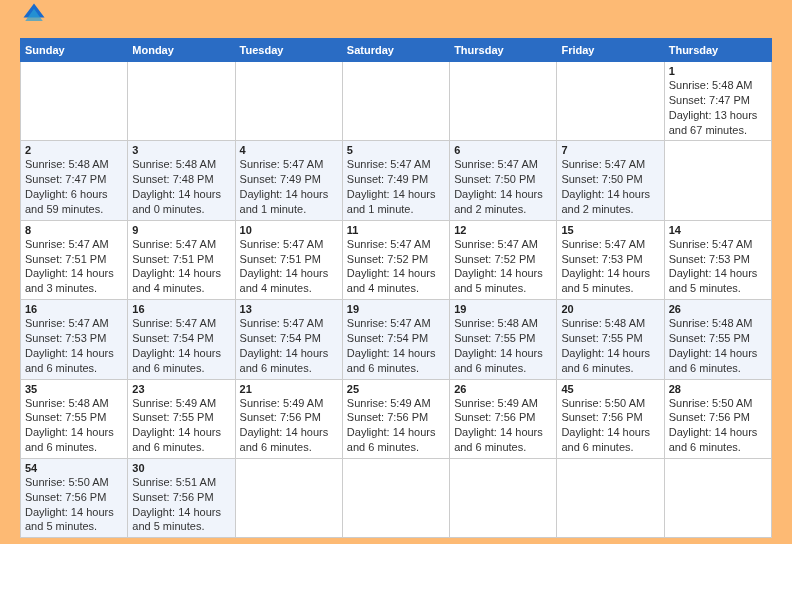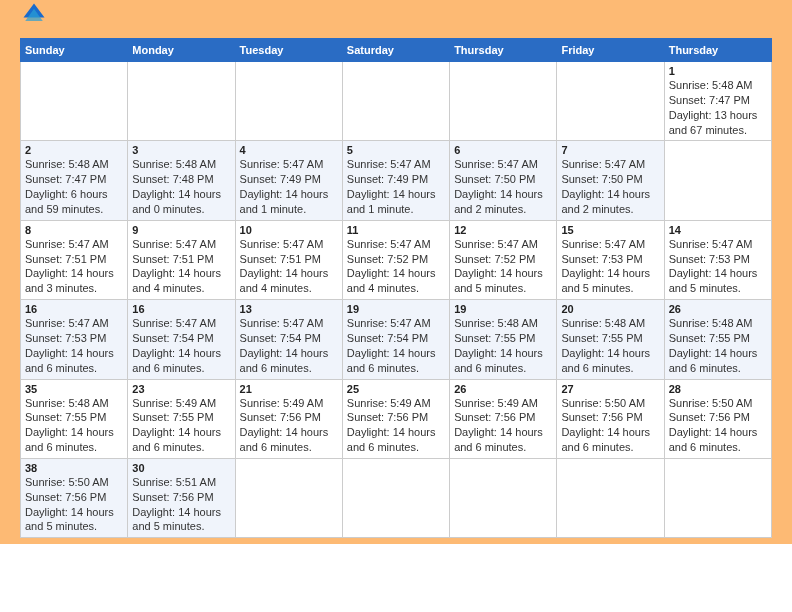--- a/index.html
+++ b/index.html
@@ -240,31 +240,31 @@
           </td>
           <td>
             <span class="day-number">25</span>
             <div class="day-info"><span>Sunrise: 5:49 AM</span><br><span>Sunset: 7:56 PM</span><br><span>Daylight: 14 hours and 6 minutes.</span></div>
           </td>
           <td>
             <span class="day-number">26</span>
             <div class="day-info"><span>Sunrise: 5:49 AM</span><br><span>Sunset: 7:56 PM</span><br><span>Daylight: 14 hours and 6 minutes.</span></div>
           </td>
           <td>
-            <span class="day-number">27</span>
+            <span class="day-number">45</span>
             <div class="day-info"><span>Sunrise: 5:50 AM</span><br><span>Sunset: 7:56 PM</span><br><span>Daylight: 14 hours and 6 minutes.</span></div>
           </td>
           <td>
             <span class="day-number">28</span>
             <div class="day-info"><span>Sunrise: 5:50 AM</span><br><span>Sunset: 7:56 PM</span><br><span>Daylight: 14 hours and 6 minutes.</span></div>
           </td>
         </tr>
         <tr>
           <td>
-            <span class="day-number">38</span>
+            <span class="day-number">54</span>
             <div class="day-info"><span>Sunrise: 5:50 AM</span><br><span>Sunset: 7:56 PM</span><br><span>Daylight: 14 hours and 5 minutes.</span></div>
           </td>
           <td>
             <span class="day-number">30</span>
             <div class="day-info"><span>Sunrise: 5:51 AM</span><br><span>Sunset: 7:56 PM</span><br><span>Daylight: 14 hours and 5 minutes.</span></div>
           </td>
           <td class="empty-cell"></td>
           <td class="empty-cell"></td>
           <td class="empty-cell"></td>
           <td class="empty-cell"></td>

